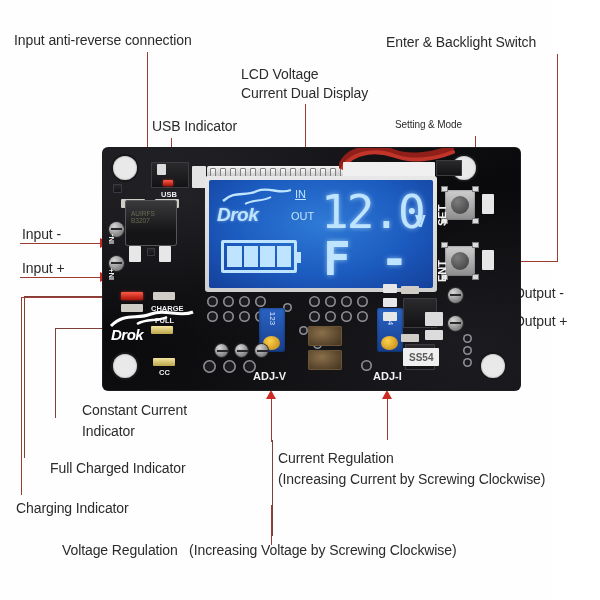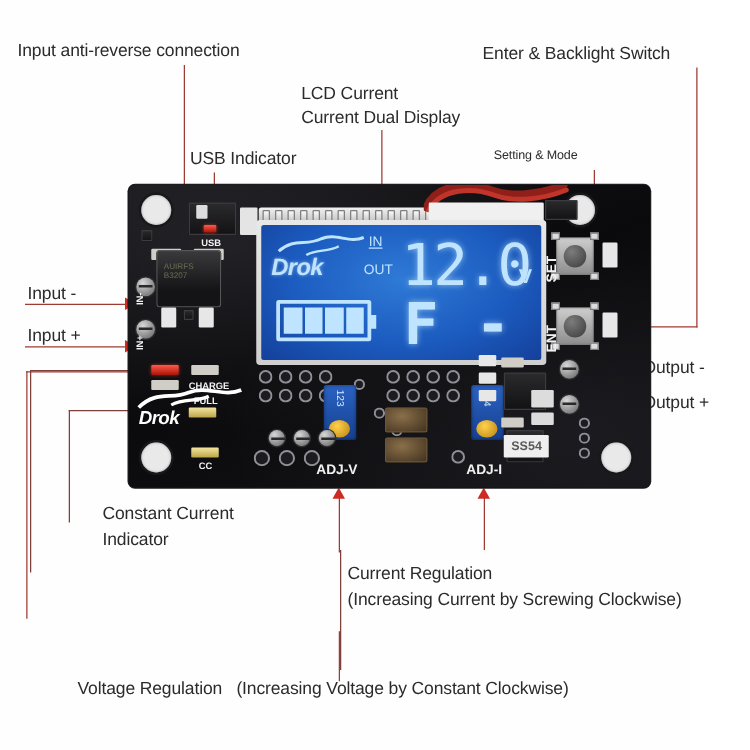--- a/index.html
+++ b/index.html
@@ -283,42 +283,44 @@
 </style>
 </head>
 <body>
 
 <div id="stage">
 
   <div class="anno" id="t-antirev" style="left:14px; top:32px; font-size:14px;">Input anti-reverse connection</div>
 
   <div class="anno" id="t-usb" style="left:152px; top:118px; font-size:14px;">USB Indicator</div>
 
-  <div class="anno" id="t-lcd1" style="left:241px; top:66px; font-size:14px;">LCD Current</div>
+  <div class="anno" id="t-lcd1" style="left:241px; top:66px; font-size:14px;">LCD Voltage</div>
   <div class="anno" id="t-lcd2" style="left:241px; top:85px; font-size:14px;">Current Dual Display</div>
 
   <div class="anno" id="t-enter" style="left:386px; top:34px; font-size:14px;text-align:center;">Enter &amp; Backlight Switch</div>
 
   <div class="anno" id="t-setmode" style="left:395px; top:117px; font-size:10px;">Setting &amp; Mode</div>
 
   <div class="anno" id="t-inneg" style="left:22px; top:226px; font-size:14px;">Input -</div>
   <div class="anno" id="t-inpos" style="left:22px; top:260px; font-size:14px;">Input +</div>
 
   <div class="anno" id="t-outneg" style="left:514px; top:285px; font-size:14px;">Output -</div>
   <div class="anno" id="t-outpos" style="left:514px; top:313px; font-size:14px;">Output +</div>
 
   <div class="anno" id="t-cc1" style="left:82px; top:402px; font-size:14px;">Constant Current</div>
   <div class="anno" id="t-cc2" style="left:82px; top:423px; font-size:14px;">Indicator</div>
 
-
+  <div class="anno" id="t-full" style="left:50px; top:460px; font-size:14px;">Full Charged Indicator</div>
+
+  <div class="anno" id="t-charge" style="left:16px; top:500px; font-size:14px;">Charging Indicator</div>
 
   <div class="anno" id="t-ireg2" style="left:278px; top:471px; font-size:14px;">(Increasing Current by Screwing Clockwise)</div>
   <div class="anno" id="t-ireg1" style="left:278px; top:450px; font-size:14px;">Current Regulation</div>
 
-  <div class="anno" id="t-vreg" style="left:62px; top:542px; font-size:14px;">Voltage Regulation   (Increasing Voltage by Constant Clockwise)</div>
+  <div class="anno" id="t-vreg" style="left:62px; top:542px; font-size:14px;">Voltage Regulation   (Increasing Voltage by Screwing Clockwise)</div>
 
   <div class="lead v" style="left:147px; top:52px; height:182px;"></div>
   <div class="arrow down" style="left:142px; top:228px;"></div>
 
   <div class="lead v" style="left:171px; top:138px; height:52px;"></div>
   <div class="arrow down" style="left:166px; top:184px;"></div>
 
   <div class="lead v" style="left:305px; top:104px; height:90px;"></div>
   <div class="arrow down" style="left:300px; top:188px;"></div>
 

